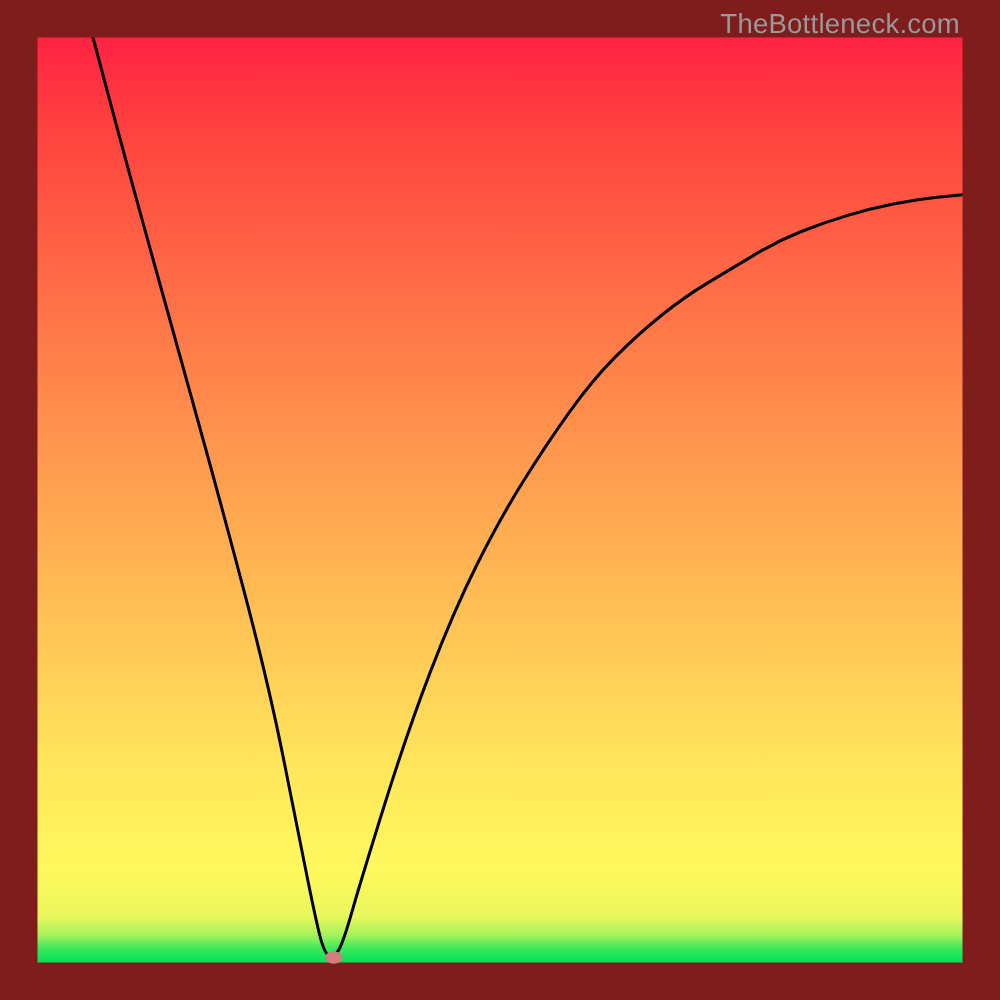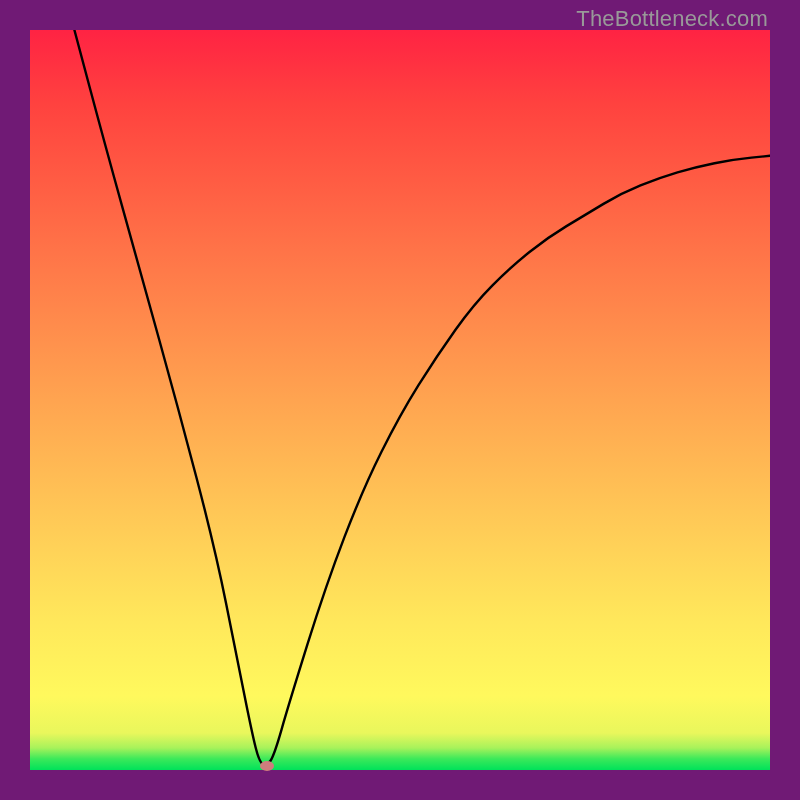--- a/index.html
+++ b/index.html
@@ -1,20 +1,20 @@
 <!DOCTYPE html>
 <html><head>
 <meta charset="utf-8">
 <style>
   * { margin: 0; padding: 0; box-sizing: border-box; }
   html, body { width: 800px; height: 800px; overflow: hidden; background: #000; }
   .frame {
     width: 800px;
     height: 800px;
-    background: #701a75;
+    background: #7f1d1d;
     position: relative;
   }
   .plot-area {
     position: absolute;
     left: 30px;
     top: 30px;
     width: 740px;
     height: 740px;
     background: linear-gradient(to top,
       #00e25a 0%,

